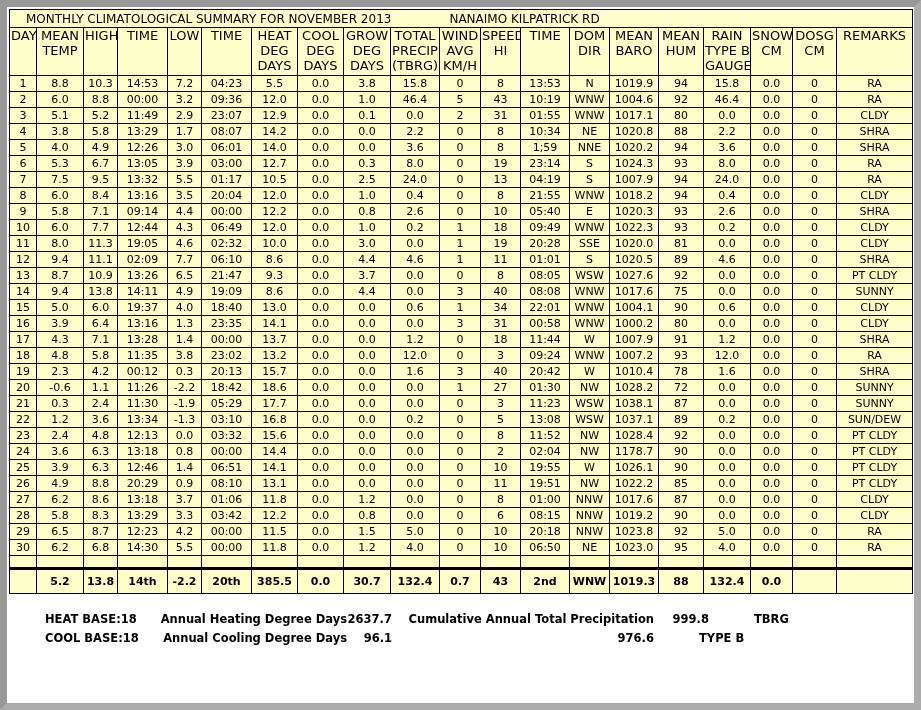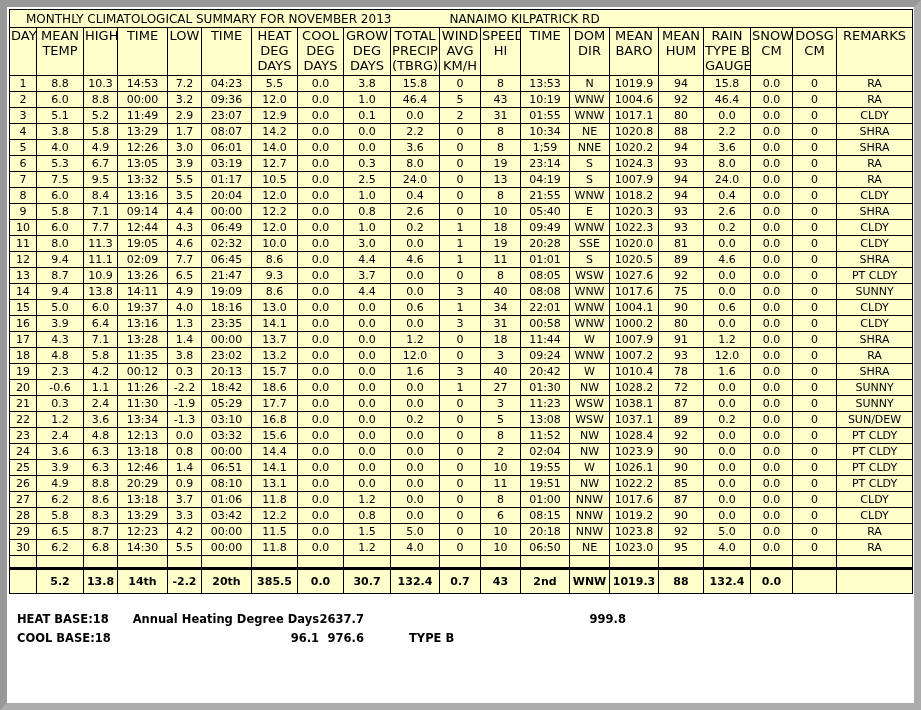--- a/index.html
+++ b/index.html
@@ -65,20 +65,21 @@
     margin-top:16px;
     padding-left:8px;
     font-weight:bold;
     font-size:11.5px;
   }
   .footer-row{
     display:grid;
     grid-template-columns:112px 190px 45px 262px 55px auto;
     line-height:19px;
     white-space:nowrap;
+    margin-left:28px;
   }
   .footer-row .base-label{text-align:left;}
   .footer-row .annual-label{text-align:right;}
   .footer-row .annual-value{text-align:right;}
   .footer-row .cum-label{text-align:right;}
   .footer-row .cum-value{text-align:right;}
   .footer-row .gauge-label{text-align:left;padding-left:45px;}
 </style>
 </head>
 <body>
@@ -304,21 +305,21 @@
           <td>0.0</td>
           <td>0</td>
           <td>SHRA</td>
         </tr>
         <tr class="data-row">
           <td>6</td>
           <td>5.3</td>
           <td>6.7</td>
           <td>13:05</td>
           <td>3.9</td>
-          <td>03:19</td>
+          <td>03:00</td>
           <td>12.7</td>
           <td>0.0</td>
           <td>0.3</td>
           <td>8.0</td>
           <td>0</td>
           <td>19</td>
           <td>23:14</td>
           <td>S</td>
           <td>1024.3</td>
           <td>93</td>
@@ -436,21 +437,21 @@
           <td>0.0</td>
           <td>0</td>
           <td>CLDY</td>
         </tr>
         <tr class="data-row">
           <td>12</td>
           <td>9.4</td>
           <td>11.1</td>
           <td>02:09</td>
           <td>7.7</td>
-          <td>06:45</td>
+          <td>06:10</td>
           <td>8.6</td>
           <td>0.0</td>
           <td>4.4</td>
           <td>4.6</td>
           <td>1</td>
           <td>11</td>
           <td>01:01</td>
           <td>S</td>
           <td>1020.5</td>
           <td>89</td>
@@ -502,21 +503,21 @@
           <td>0.0</td>
           <td>0</td>
           <td>SUNNY</td>
         </tr>
         <tr class="data-row">
           <td>15</td>
           <td>5.0</td>
           <td>6.0</td>
           <td>19:37</td>
           <td>4.0</td>
-          <td>18:16</td>
+          <td>18:40</td>
           <td>13.0</td>
           <td>0.0</td>
           <td>0.0</td>
           <td>0.6</td>
           <td>1</td>
           <td>34</td>
           <td>22:01</td>
           <td>WNW</td>
           <td>1004.1</td>
           <td>90</td>
@@ -709,21 +710,21 @@
           <td>0.8</td>
           <td>00:00</td>
           <td>14.4</td>
           <td>0.0</td>
           <td>0.0</td>
           <td>0.0</td>
           <td>0</td>
           <td>2</td>
           <td>02:04</td>
           <td>NW</td>
-          <td>1023.9</td>
+          <td>1178.7</td>
           <td>90</td>
           <td>0.0</td>
           <td>0.0</td>
           <td>0</td>
           <td>PT CLDY</td>
         </tr>
         <tr class="data-row">
           <td>25</td>
           <td>3.9</td>
           <td>6.3</td>
@@ -900,23 +901,26 @@
           <td></td>
         </tr>
       </tbody>
   </table>
 
   <div class="footer">
     <div class="footer-row">
       <span class="base-label">HEAT BASE:18</span>
       <span class="annual-label">Annual Heating Degree Days</span>
       <span class="annual-value">2637.7</span>
+      <span class="cum-label">Cumulative Annual Total Precipitation</span>
       <span class="cum-value">999.8</span>
+      <span class="gauge-label">TBRG</span>
     </div>
     <div class="footer-row">
       <span class="base-label">COOL BASE:18</span>
+      <span class="annual-label">Annual Cooling Degree Days</span>
       <span class="annual-value">96.1</span>
       <span class="cum-value">976.6</span>
       <span class="gauge-label">TYPE B</span>
     </div>
   </div>
 
 </div>
 
 </body></html>

